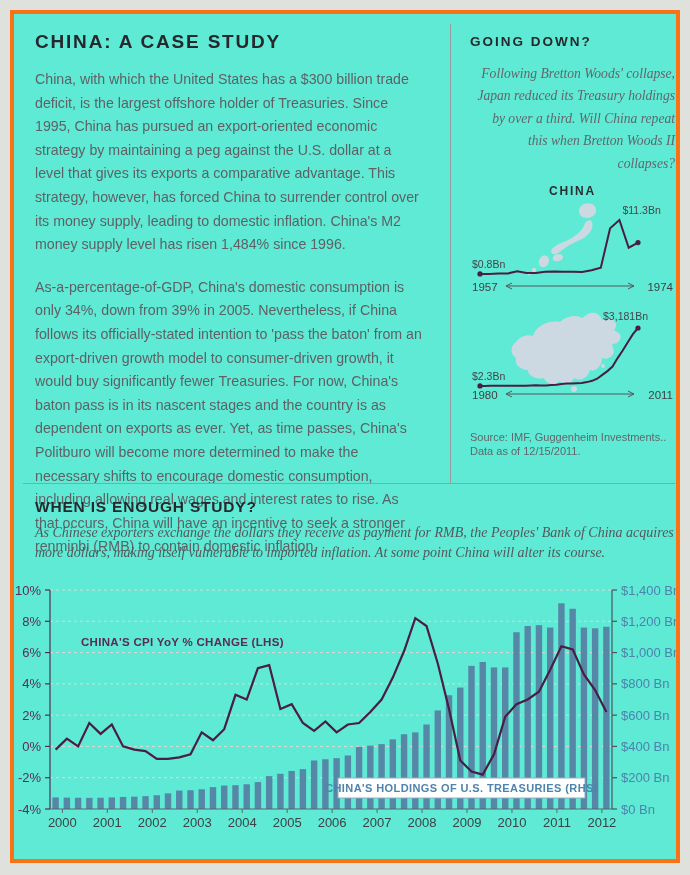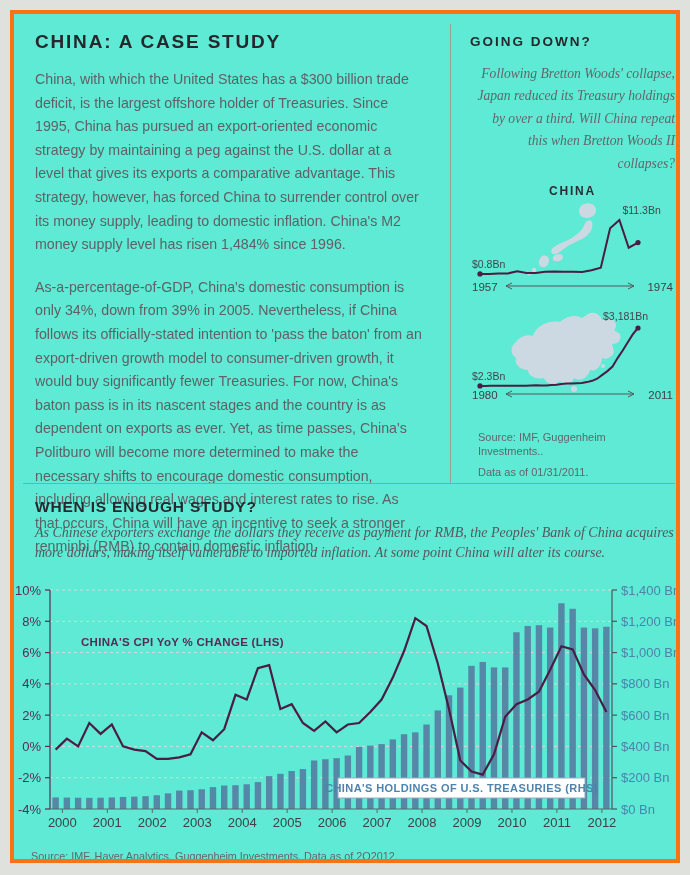--- a/index.html
+++ b/index.html
@@ -23,21 +23,21 @@
   .h-divider{position:absolute;left:0px;top:469px;width:652px;height:1px;background:#9a9d99;margin-left:9px;}
   
   .sidebar{position:absolute;left:456px;top:17px;width:205px;}
   .sidebar-title{font-size:13.5px;font-weight:bold;letter-spacing:2px;color:#26282d;margin:3px 0 14px 0;}
   .sidebar-intro{
     font-family:"Liberation Serif", serif;font-style:italic;
     font-size:13.6px;line-height:22.4px;color:#63666b;margin:0 0 9px 0;text-align:right;
   }
   .mini-title{text-align:center;font-size:12px;font-weight:bold;letter-spacing:1.8px;color:#2b2e34;margin-top:5px;}
   .mini-svg{display:block;width:205px;height:108px;overflow:visible;}
-  .mini-source{font-size:11px;line-height:13.6px;color:#63666b;margin:8px;}
+  .mini-source{font-size:11px;line-height:13.6px;color:#63666b;margin:0;}
   .mini-source-wrap{margin-top:17px;}
   
   .bottom-head{position:absolute;left:21px;top:484px;width:648px;}
   .bottom-title{font-size:15.5px;font-weight:bold;letter-spacing:0.8px;color:#26282d;margin:0 0 7px 0;}
   .bottom-subtitle{
     font-family:"Liberation Serif", serif;font-style:italic;
     font-size:14px;line-height:19.8px;color:#55585c;margin:0;
   }
   #big-svg{position:absolute;left:4px;top:568px;overflow:visible;}
   .chart-source{position:absolute;left:17px;top:836px;font-size:10.8px;color:#63666b;margin:0;}
@@ -102,21 +102,21 @@
             <circle cx="10" cy="79.95806350204339" r="2.6" fill="#4A1D42"></circle>
             <circle cx="168" cy="22" r="2.6" fill="#4A1D42"></circle>
             <text x="2" y="73.95806350204339" text-anchor="start" font-size="10.5" fill="#42464C">$2.3Bn</text>
             <text x="178" y="14" text-anchor="end" font-size="10.5" fill="#42464C">$3,181Bn</text>
           </g>
       </svg>
     </div>
 
     <div class="mini-source-wrap">
       <p class="mini-source">Source: IMF, Guggenheim Investments..</p>
-      <p class="mini-source">Data as of 01/31/2011.</p>
+      <p class="mini-source">Data as of 12/15/2011.</p>
     </div>
   </aside>
 
   <div class="h-divider"></div>
 
   <section class="bottom-head">
     <h2 class="bottom-title">WHEN IS ENOUGH STUDY?</h2>
     <p class="bottom-subtitle">As Chinese exporters exchange the dollars they receive as payment for RMB, the Peoples' Bank of China acquires more dollars, making itself vulnerable to imported inflation. At some point China will alter its course.</p>
   </section>
 
@@ -238,15 +238,14 @@
       <text x="493.964" y="245" text-anchor="middle" font-size="13" fill="#3E4247">2010</text>
       <line x1="538.924" y1="227" x2="538.924" y2="231" stroke="#5F6569" stroke-width="1"></line>
       <text x="538.924" y="245" text-anchor="middle" font-size="13" fill="#3E4247">2011</text>
       <line x1="583.884" y1="227" x2="583.884" y2="231" stroke="#5F6569" stroke-width="1"></line>
       <text x="583.884" y="245" text-anchor="middle" font-size="13" fill="#3E4247">2012</text>
       <text x="63" y="64" text-anchor="start" font-size="11.5" font-weight="bold" letter-spacing="0.3" fill="#5A2B54">CHINA'S CPI YoY % CHANGE (LHS)</text>
       <rect x="320" y="196" width="247" height="20" fill="#ffffff" stroke="#8FB0C6" stroke-width="1"></rect>
       <text x="443.5" y="210" text-anchor="middle" font-size="11" font-weight="bold" letter-spacing="0.4" fill="#4D83AD">CHINA'S HOLDINGS OF U.S. TREASURIES (RHS)</text>
     </svg>
 
-  <p class="chart-source">Source: IMF, Haver Analytics, Guggenheim Investments. Data as of 2Q2012.</p>
 
 </div>
 
 </body></html>

